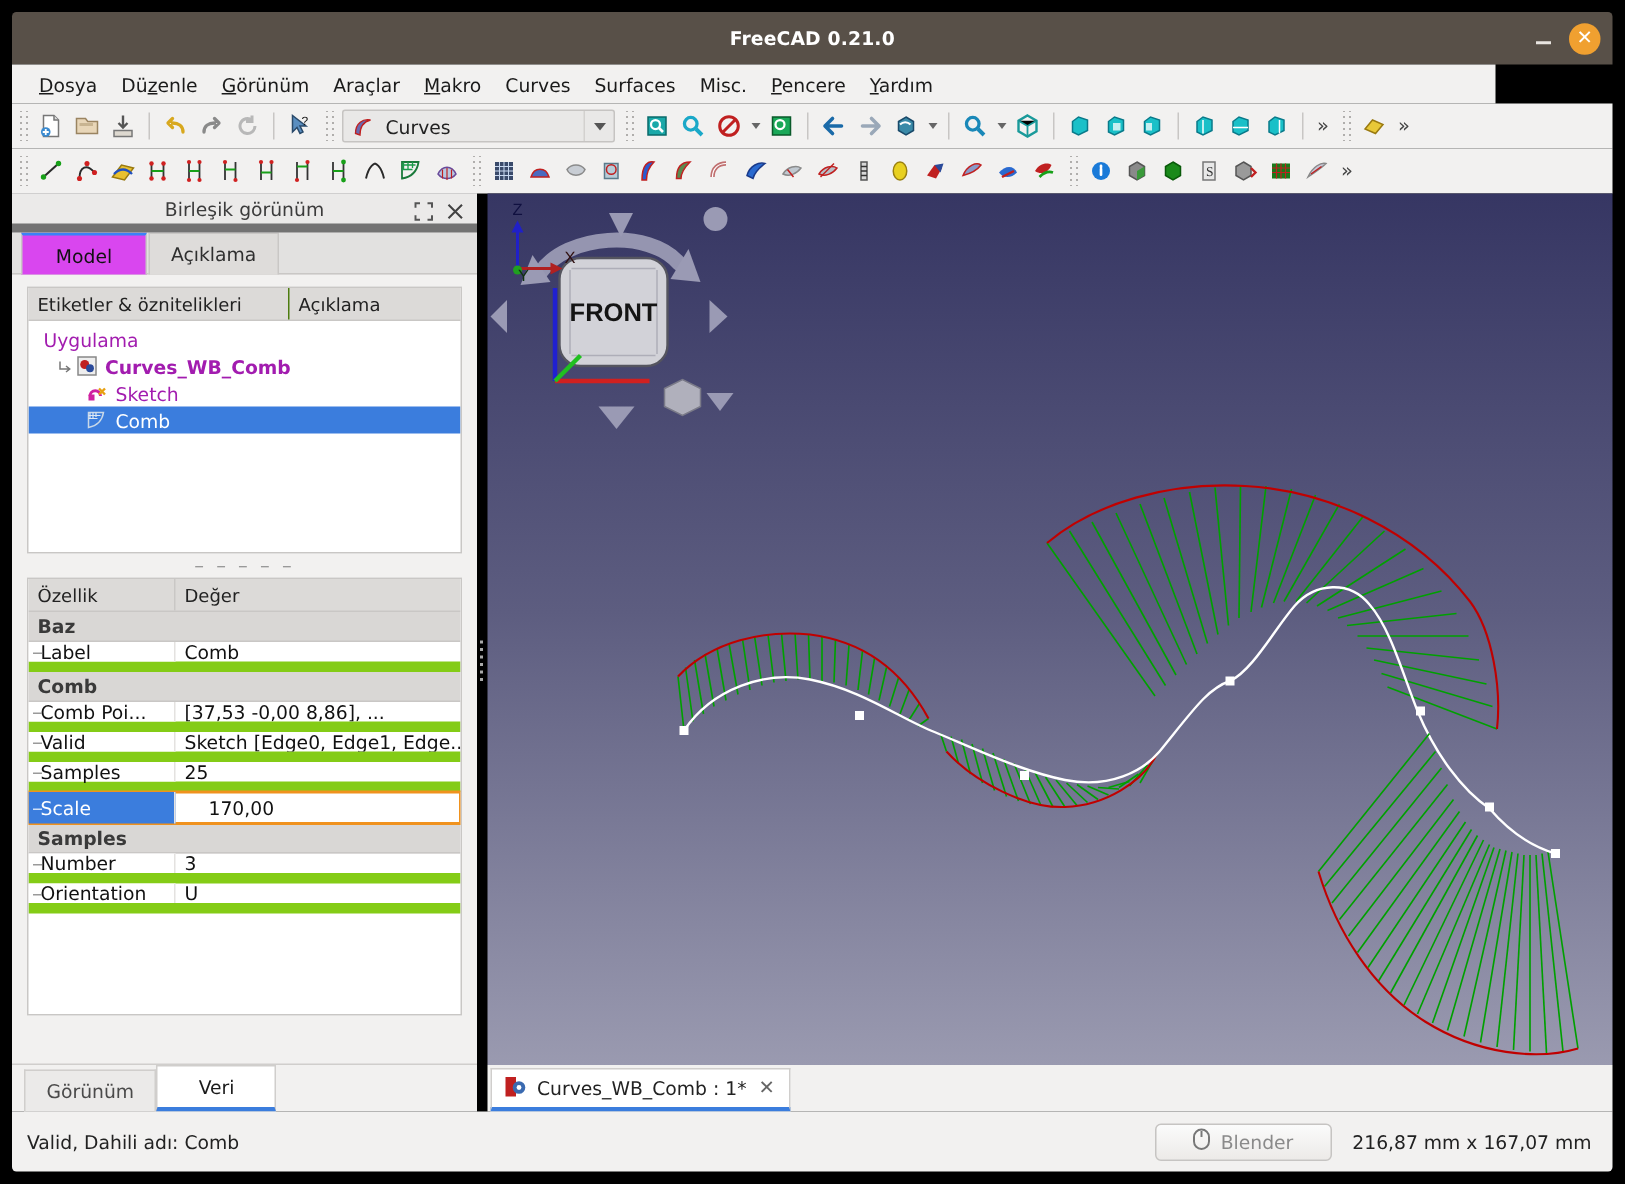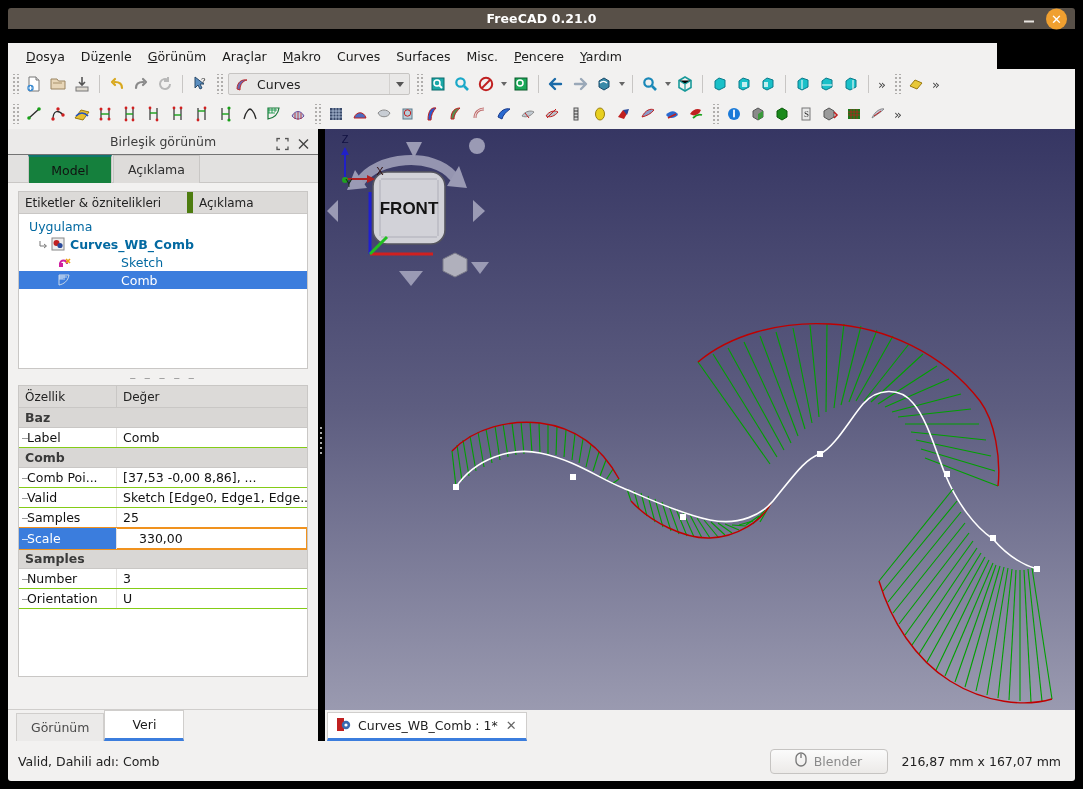--- a/index.html
+++ b/index.html
@@ -10,21 +10,21 @@
     overflow: hidden;
   }
   #app {
     position: absolute; left: 0; top: 0;
     width: 1083px; height: 789px;
     background: #000;
   }
   
   .titlebar {
     position: absolute; left: 8px; top: 8px;
-    width: 1067px; height: 21px;
+    width: 1067px; height: 35px;
     background: #585048;
     display: flex; align-items: center; justify-content: center;
     border-radius: 3px 3px 0 0;
   }
   .titlebar .title {
     color: #ffffff; font-size: 12.5px; font-weight: bold;
     letter-spacing: 0.1px;
   }
   .win-btns {
     position: absolute; right: 8px; top: 50%; transform: translateY(-50%);
@@ -121,21 +121,21 @@
   
   .leftpanel {
     position: absolute; left: 8px; top: 129px;
     width: 310px; height: 612px;
     background: #f2f1f0;
   }
   .panel-header {
     position: relative; height: 26px;
     background: #ebeae9;
     display: flex; align-items: center; justify-content: center;
-    border-bottom: 1px solid #737373;
+    border-bottom: 6px solid #737373;
     text-align: center;
   }
   .panel-header .ph-title {
     font-size: 12.5px; color: #3c3c3c;
   }
   .ph-icons {
     position: absolute; right: 8px; top: 50%; transform: translateY(-50%);
     display: flex; gap: 8px; align-items: center;
   }
   .ph-float, .ph-close { cursor: pointer; width: 13px; height: 13px; }
@@ -146,50 +146,49 @@
     padding-left: 6px;
   }
   .ptab {
     min-width: 84px; padding: 0 14px; height: 28px;
     display: flex; align-items: center; justify-content: center;
     font-size: 12.5px; color: #2f2f2f;
     background: #dedcda; border: 1px solid #c9c7c5; border-bottom: none;
     margin-right: 1px; cursor: pointer;
   }
   .ptab.active {
-    background: #15803d; border-top: 2px solid #0f766e;
+    background: #d946ef; border-top: 2px solid #3b82f6;
     color: #111;
-    margin-left: 14px;
   }
   
   .tree-wrap {
     margin: 8px 10px 0 10px;
     height: 178px;
     background: #ffffff; border: 1px solid #c9c7c5;
     display: flex; flex-direction: column;
   }
   .tree-head {
     display: flex; height: 22px; background: #dcdad8;
     border-bottom: 1px solid #c9c7c5; flex: 0 0 auto;
   }
   .tree-head .th {
     font-size: 12px; color: #222; display: flex; align-items: center;
-    padding-left: 6px; border-right: 6px solid #4d7c0f;
+    padding-left: 6px; border-right: 1px solid #4d7c0f;
   }
   .tree-head .th.c1 { width: 174px; }
   .tree-head .th.c2 { flex: 1; border-right: none; }
   .tree-body { flex: 1; padding: 3px 0 0 0; overflow: hidden; }
   .tnode {
     display: flex; align-items: center; height: 18px;
-    font-size: 12.5px; color: #0369a1; padding-left: 6px;
+    font-size: 12.5px; color: #a21caf; padding-left: 6px;
     cursor: pointer; white-space: nowrap;
   }
   .tnode.lvl1 { padding-left: 6px; }
   .tnode.lvl2 { padding-left: 18px; }
-  .tnode.lvl3 { padding-left: 38px; gap: 44px; }
+  .tnode.lvl3 { padding-left: 38px; }
   .tnode.selected { background: #3b7ddd; color: #ffffff; }
   .tnode .tl { margin-left: 4px; }
   .tnode .ticon { width: 16px; height: 16px; display:flex; align-items:center; justify-content:center; flex:0 0 auto;}
   .tnode .tw { width: 13px; flex: 0 0 auto; display:flex; align-items:center; justify-content:center;}
   .bold { font-weight: bold; text-align: center; }
   .splitter-dots {
     height: 16px; display: flex; align-items: center; justify-content: center;
     color: #999; letter-spacing: 2px; font-size: 13px; cursor: row-resize;
     user-select: none;
   }
@@ -205,21 +204,21 @@
     padding-left: 6px; border-right: 1px solid #c9c7c5;
   }
   .pg-head .ph.c1 { width: 98px; }
   .pg-head .ph.c2 { flex: 1; border-right: none; }
   .pg-group {
     height: 20px; background: #d9d7d5; display: flex; align-items: center;
     font-size: 12.5px; font-weight: bold; color: #3a3a3a; padding-left: 6px;
     border-bottom: 1px solid #c9c7c5;
   }
   .pg-row {
-    height: 20px; display: flex; border-bottom: 1px solid #84cc16;
+    height: 20px; display: flex; border-bottom: 7px solid #84cc16;
     font-size: 12.5px; color: #111; position: relative;
   }
   .pg-row .pk {
     width: 98px; display: flex; align-items: center;
     padding-left: 8px; border-right: 1px solid #e4e2e0;
     background: #ffffff; position: relative;
   }
   .pg-row .pk .dash {
     position: absolute; left: 3px; top: 50%;
     width: 6px; height: 1px; background: #9a9a9a;
@@ -833,21 +832,21 @@
             <span>Samples</span>
           </div>
         <div class="pv">25</div>
       </div>
 
       <div class="pg-row selected editing">
         <div class="pk">
             <i class="dash"></i>
             <span>Scale</span>
           </div>
-        <div class="pv">330,00</div>
+        <div class="pv">170,00</div>
       </div>
 
       <div class="pg-group">Samples</div>
 
       <div class="pg-row">
         <div class="pk">
             <i class="dash"></i>
             <span>Number</span>
           </div>
         <div class="pv">3</div>

